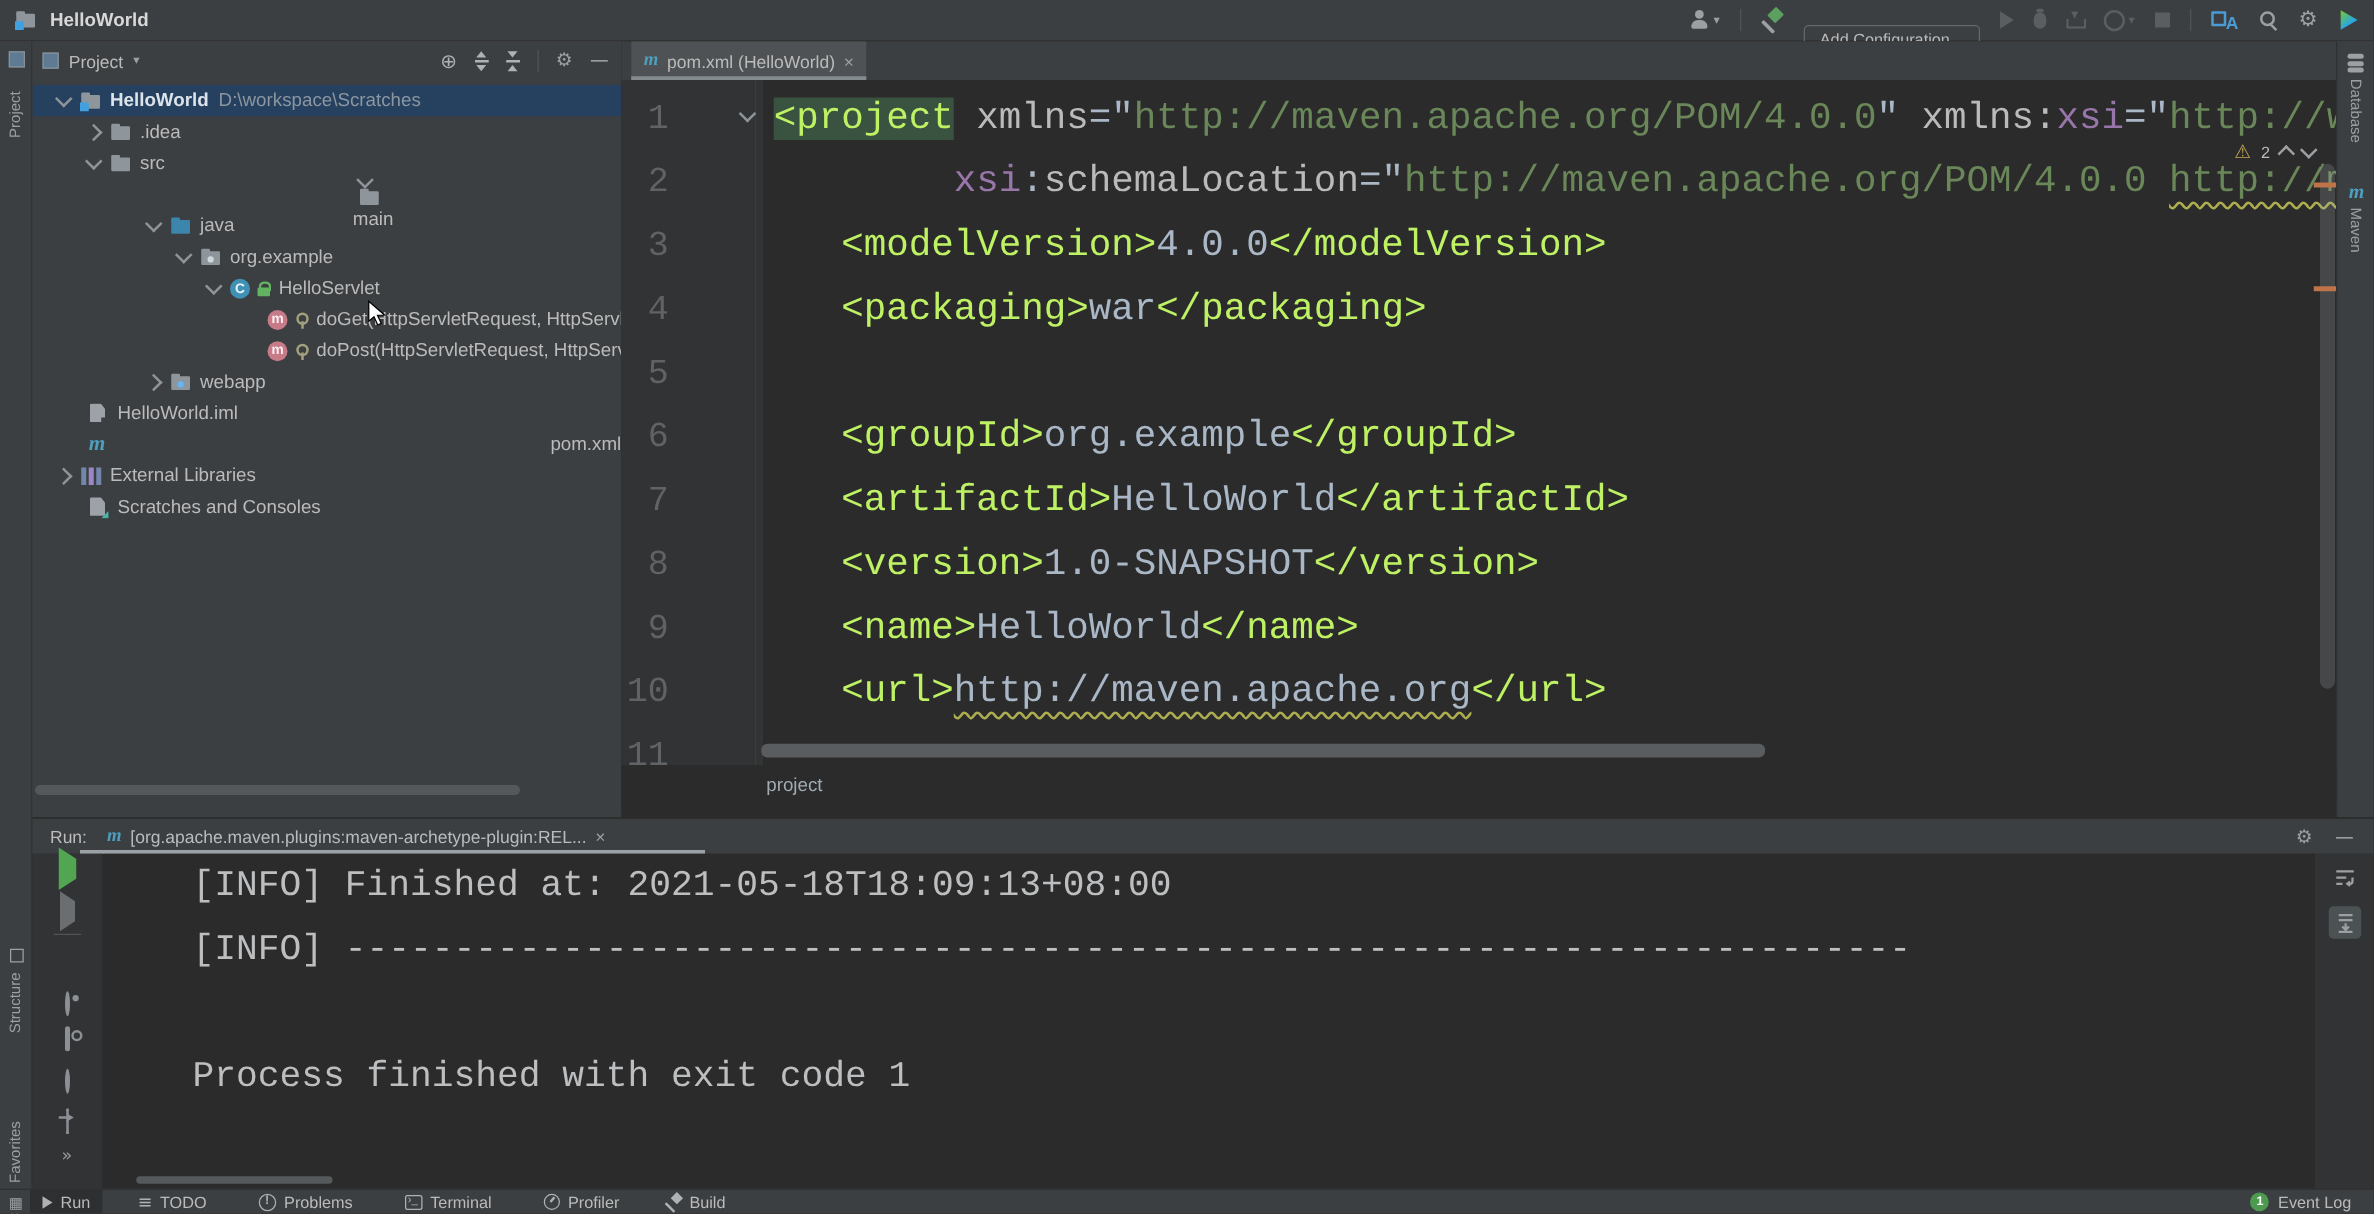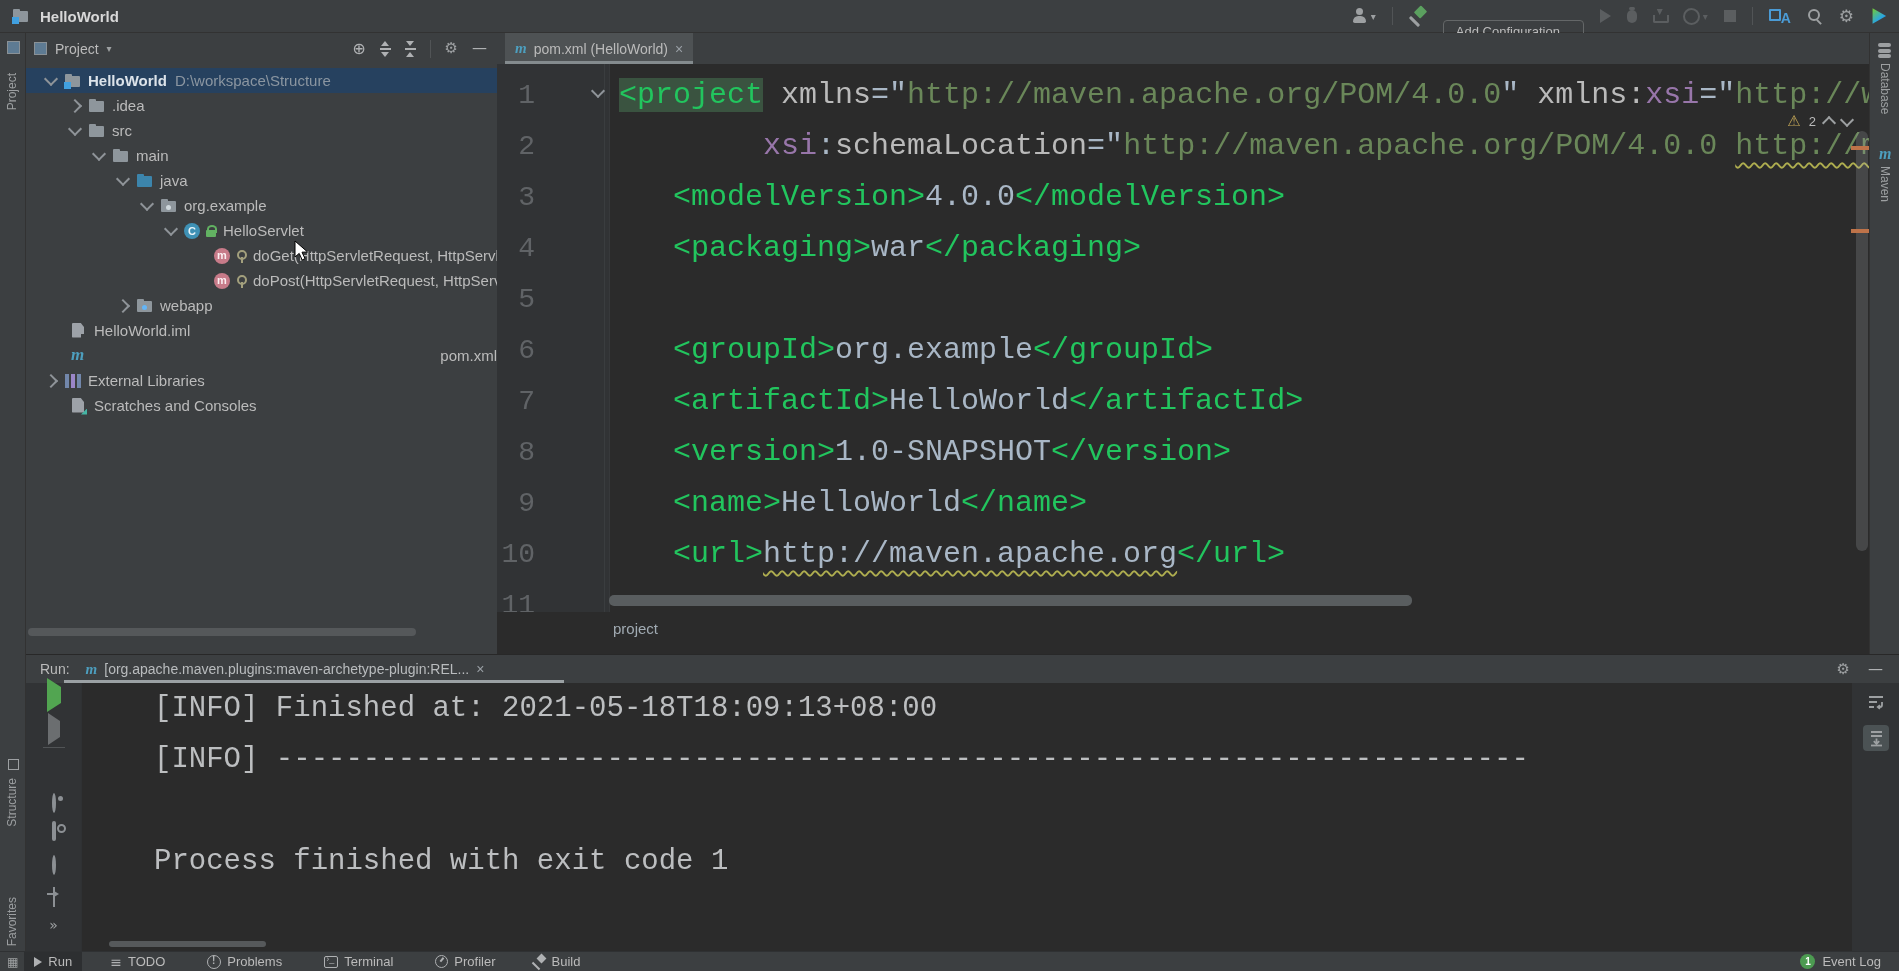--- a/index.html
+++ b/index.html
@@ -113,21 +113,21 @@
   .ebody{position:absolute;left:0;top:31px;right:0;height:549px;overflow:hidden;}
   .gutter-bg{position:absolute;left:0;top:0;bottom:0;width:112px;background:#313335;border-right:1px solid #37393b;}
   .fold-line{position:absolute;left:107px;top:0;bottom:0;width:1px;background:#3a3d3f;}
   .code-lines{position:absolute;left:0;top:6px;right:0;}
   .code-row{display:flex;height:51px;}
   .ln{width:112px;flex:none;text-align:right;padding-right:74px;box-sizing:border-box;color:#606366;
       font:28px/51px "Liberation Mono",monospace;}
   .foldcol{width:10px;flex:none;position:relative;}
   .fold-marker{position:absolute;left:-16px;top:16px;width:8px;height:8px;border-right:2px solid #8f9499;border-bottom:2px solid #8f9499;transform:rotate(45deg);}
   .codetext{white-space:pre;font:30px/51px "Liberation Mono",monospace;color:#a9b7c6;}
-  .seg-tag{color:#22c55e;}
+  .seg-tag{color:#bef264;}
   .seg-attr{color:#bababa;}
   .seg-ns{color:#9876aa;}
   .seg-val{color:#6a8759;}
   .seg-t{color:#a9b7c6;}
   .seg-pun{color:#a9b7c6;}
   .hl{background:#3a5340;}
   .wavy{text-decoration:underline;text-decoration-style:wavy;text-decoration-color:#aead4f;text-decoration-thickness:2px;text-underline-offset:8px;}
   .warnbox{position:absolute;top:45px;right:12px;height:24px;display:flex;align-items:center;gap:8px;background:#2b2b2b;padding:0 5px;z-index:5;}
   .warn-tri{color:#c0a456;font-size:15px;line-height:1;}
   .warn-count{color:#bbbbbb;font-size:13px;}
@@ -268,33 +268,33 @@
         <span class="minus icofont">—</span>
       </span>
     </div>
     <div class="tree" id="tree">
         <div class="tree-row selected" style="padding-left: 20px;">
           <span class="chev open"></span>
           <span class="ti ti-folder-project">
             <span class="corner"></span>
           </span>
           <span class="tlabel bold">HelloWorld</span>
-          <span class="tpath">D:\workspace\Structure</span>
+          <span class="tpath">D:\workspace\Scratches</span>
         </div>
         <div class="tree-row" style="padding-left: 44px;">
           <span class="chev closed"></span>
           <span class="ti ti-folder"></span>
           <span class="tlabel">.idea</span>
         </div>
         <div class="tree-row" style="padding-left: 44px;">
           <span class="chev open"></span>
           <span class="ti ti-folder"></span>
           <span class="tlabel">src</span>
         </div>
-        <div class="tree-row" style="padding-left: 68px;">
+        <div class="tree-row" style="padding-left: 68px; flex-direction: column;">
           <span class="chev open"></span>
           <span class="ti ti-folder"></span>
           <span class="tlabel">main</span>
         </div>
         <div class="tree-row" style="padding-left: 92px;">
           <span class="chev open"></span>
           <span class="ti ti-folder-src"></span>
           <span class="tlabel">java</span>
         </div>
         <div class="tree-row" style="padding-left: 116px;">

